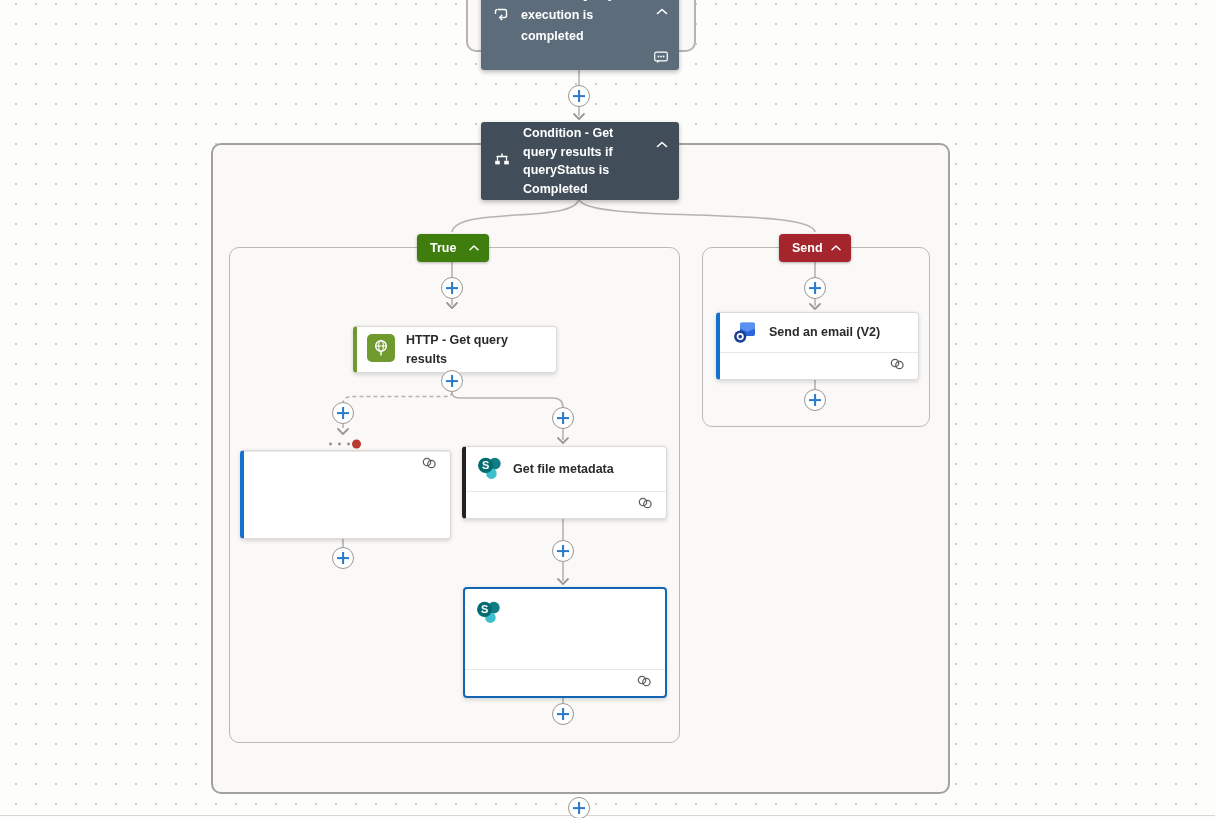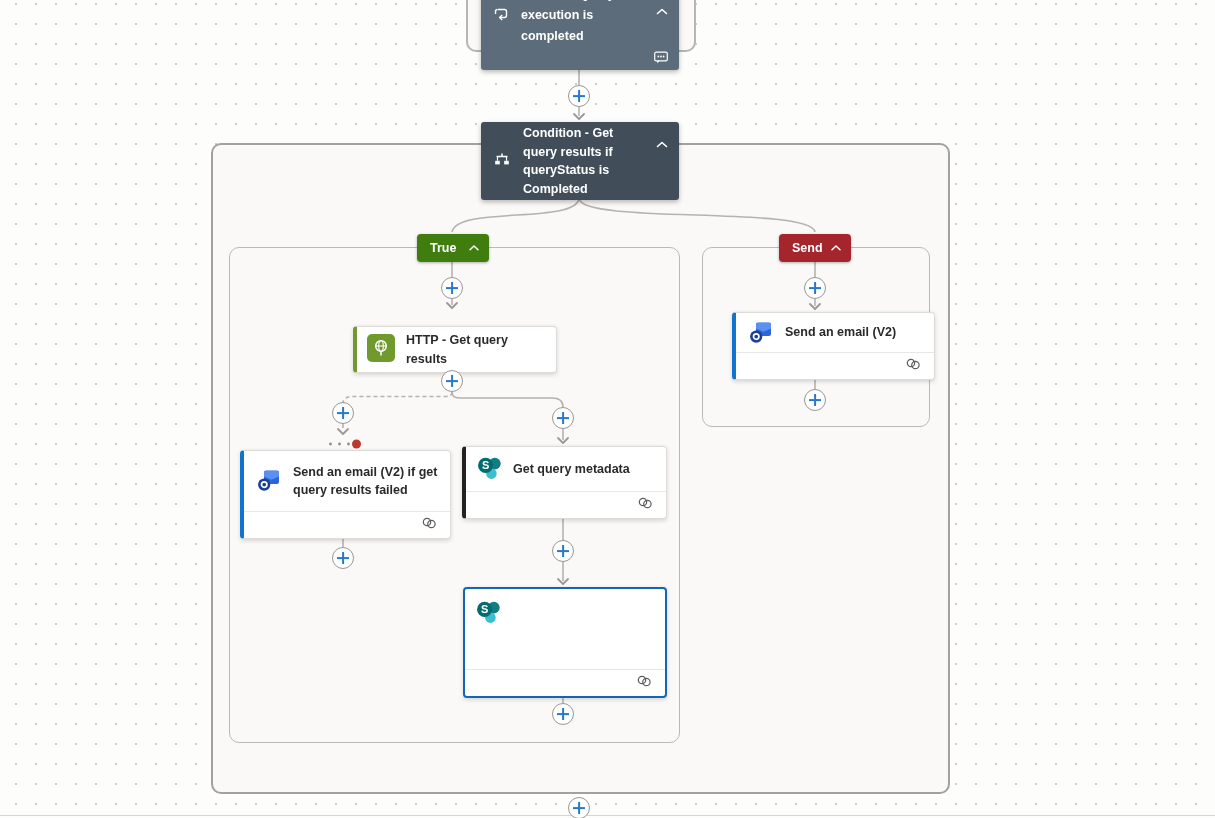--- a/index.html
+++ b/index.html
@@ -162,52 +162,41 @@
           <ellipse cx="14" cy="12" rx="2.3" ry="5.3" stroke="#fff" stroke-width="1.1" fill="none"></ellipse>
           <path d="M8.7,12 H19.3" stroke="#fff" stroke-width="1.1"></path>
           <path d="M14,17.3 V21.5" stroke="#fff" stroke-width="1.5"></path>
         </svg>
       </span>
       <div class="card-title" style="width:124px;">HTTP - Get query results</div>
     </div>
   </div>
 
   <div class="action-card" style="left:240px;top:450px;width:206px;height:87px;border-left-color:#1173ce;">
-    <div class="card-body">
-      <span class="ic">
-        <svg width="28" height="28" viewBox="0 0 28 28">
-          <path d="M10,7.5 Q10,5.5 12,5.5 H23 Q25,5.5 25,7.5 V17 Q25,19 23,19 H12 Q10,19 10,17 Z" fill="#2b66d8"></path>
-          <path d="M10,5.9 H25 V11.5 L17.5,14.8 10,11.5 Z" fill="#5b8ff0"></path>
-          <circle cx="10.2" cy="19.6" r="6.1" fill="#1b3f94"></circle>
-          <circle cx="10.2" cy="19.6" r="2.7" stroke="#fff" stroke-width="1.7" fill="none"></circle>
-        </svg>
-      </span>
-      <div class="card-title" style="width:150px;">Send an email (V2) if get query results failed</div>
-    </div>
     <div class="card-footer">
       <span>
         <svg width="18" height="14" viewBox="0 0 18 14">
           <circle cx="7" cy="6" r="3.7" stroke="#5f5d5b" stroke-width="1.2" fill="none"></circle>
           <circle cx="11.4" cy="8" r="3.7" stroke="#5f5d5b" stroke-width="1.2" fill="none"></circle>
         </svg>
       </span>
     </div>
   </div>
 
   <div class="action-card" style="left:462px;top:446px;width:200px;height:71px;border-left-color:#242220;">
     <div class="card-body">
       <span class="ic">
         <svg width="26" height="26" viewBox="0 0 26 26">
           <circle cx="18.8" cy="9.6" r="5.9" fill="#117d84"></circle>
           <circle cx="15.4" cy="19.6" r="5.3" fill="#3dbecc"></circle>
           <circle cx="9.6" cy="11.4" r="7.6" fill="#036c70"></circle>
           <text x="9.6" y="15.4" text-anchor="middle" font-size="11" font-weight="bold" fill="#fff" font-family="Liberation Sans, sans-serif">S</text>
         </svg>
       </span>
-      <div class="card-title">Get query metadata</div>
+      <div class="card-title">Get file metadata</div>
     </div>
     <div class="card-footer">
       <span>
         <svg width="18" height="14" viewBox="0 0 18 14">
           <circle cx="7" cy="6" r="3.7" stroke="#5f5d5b" stroke-width="1.2" fill="none"></circle>
           <circle cx="11.4" cy="8" r="3.7" stroke="#5f5d5b" stroke-width="1.2" fill="none"></circle>
         </svg>
       </span>
     </div>
   </div>
@@ -226,21 +215,21 @@
     <div class="card-footer">
       <span>
         <svg width="18" height="14" viewBox="0 0 18 14">
           <circle cx="7" cy="6" r="3.7" stroke="#5f5d5b" stroke-width="1.2" fill="none"></circle>
           <circle cx="11.4" cy="8" r="3.7" stroke="#5f5d5b" stroke-width="1.2" fill="none"></circle>
         </svg>
       </span>
     </div>
   </div>
 
-  <div class="action-card" style="left:732px;top:312px;width:198px;height:66px;border-left-color:#1173ce;">
+  <div class="action-card" style="left:716px;top:312px;width:198px;height:66px;border-left-color:#1173ce;">
     <div class="card-body">
       <span class="ic">
         <svg width="28" height="28" viewBox="0 0 28 28">
           <path d="M10,7.5 Q10,5.5 12,5.5 H23 Q25,5.5 25,7.5 V17 Q25,19 23,19 H12 Q10,19 10,17 Z" fill="#2b66d8"></path>
           <path d="M10,5.9 H25 V11.5 L17.5,14.8 10,11.5 Z" fill="#5b8ff0"></path>
           <circle cx="10.2" cy="19.6" r="6.1" fill="#1b3f94"></circle>
           <circle cx="10.2" cy="19.6" r="2.7" stroke="#fff" stroke-width="1.7" fill="none"></circle>
         </svg>
       </span>
       <div class="card-title">Send an email (V2)</div>

